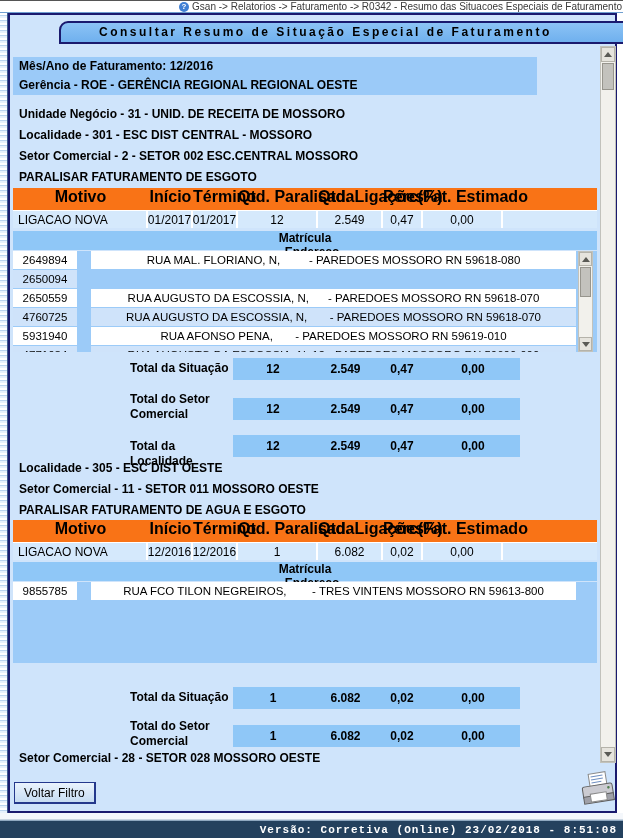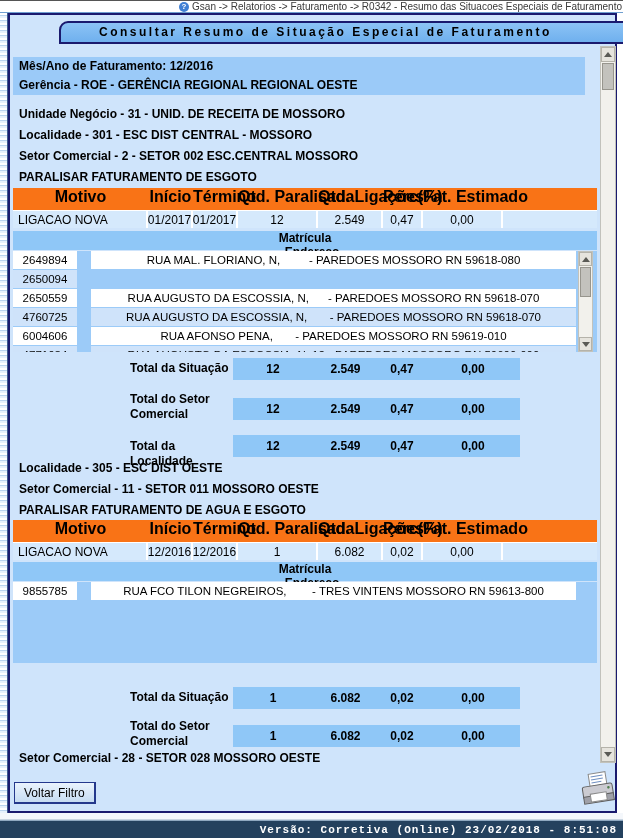--- a/index.html
+++ b/index.html
@@ -33,21 +33,21 @@
     background:#cfe4fb;border:2px solid #1a1a6e;
   }
   .title-bar{
     position:absolute;left:13px;top:21px;width:597px;height:23px;
     background:linear-gradient(#8cc3f5,#6fb0ee);
     border:2px solid #1a1a6e;border-radius:9px 9px 0 0;
     font-size:12px;font-weight:bold;letter-spacing:2.5px;
     line-height:19px;padding-left:38px;white-space:nowrap;overflow:hidden;margin-left:46px;
   }
   
-  .band{position:absolute;left:13px;top:57px;width:572px;height:38px;background:#9bcaf8;}
+  .band{position:absolute;left:13px;top:57px;width:524px;height:38px;background:#9bcaf8;}
   .rline{
     position:absolute;left:13px;width:584px;height:19px;line-height:19px;
     font-size:12px;font-weight:bold;padding-left:6px;white-space:nowrap;overflow:hidden;
   }
   .band .rline{position:relative;left:0;}
   
   .thead{
     position:absolute;left:13px;width:584px;height:22px;background:#f97316;
     display:flex;align-items:flex-start;font-size:16px;font-weight:bold;
   }
@@ -170,21 +170,21 @@
     </div>
     <div class="lrow odd">
       <span class="lmat">2650559</span>
       <span class="lend">RUA AUGUSTO DA ESCOSSIA, N,      - PAREDOES MOSSORO RN 59618-070</span>
     </div>
     <div class="lrow even">
       <span class="lmat">4760725</span>
       <span class="lend">RUA AUGUSTO DA ESCOSSIA, N,       - PAREDOES MOSSORO RN 59618-070</span>
     </div>
     <div class="lrow odd">
-      <span class="lmat">6004606</span>
+      <span class="lmat">5931940</span>
       <span class="lend">RUA AFONSO PENA,       - PAREDOES MOSSORO RN 59619-010</span>
     </div>
     <div class="lrow even">
       <span class="lmat">4771084</span>
       <span class="lend">RUA AUGUSTO DA ESCOSSIA, N, 12 - PAREDOES MOSSORO RN 59600-000</span>
     </div>
     <div class="vscroll" style="left:565px;top:0;width:15px;height:101px">
       <div class="sb-btn up">
           <span class="tri-up"></span>
         </div>

